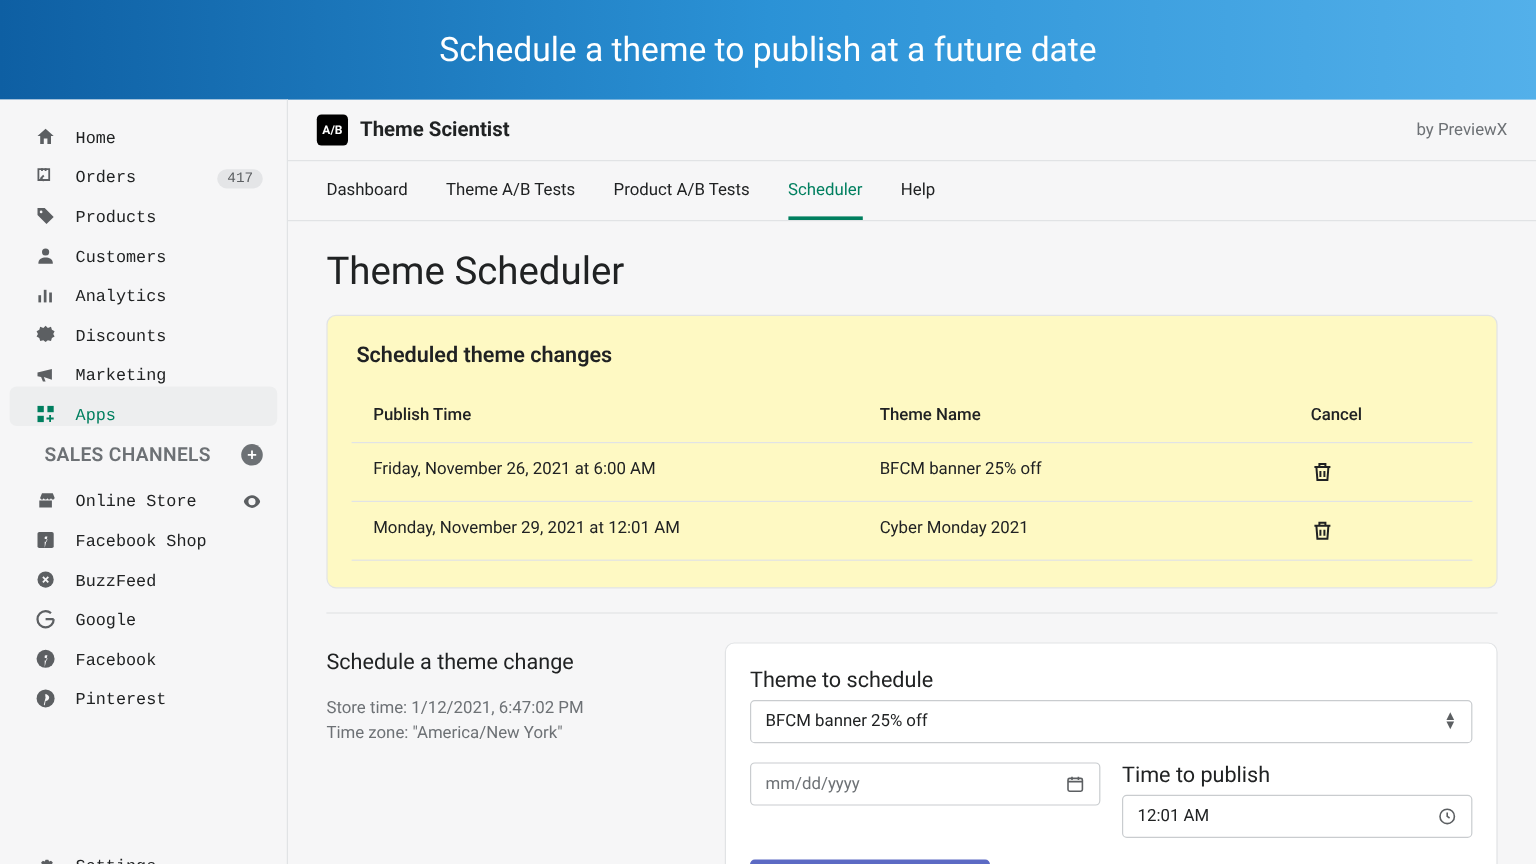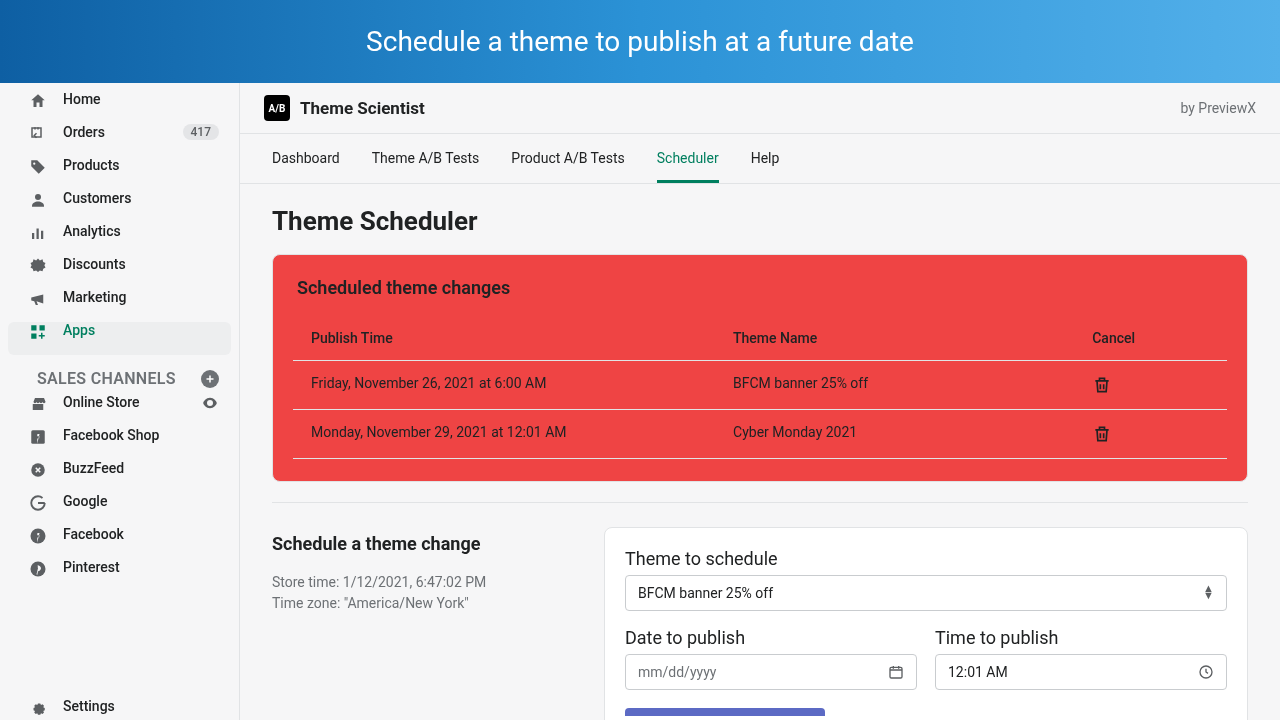--- a/index.html
+++ b/index.html
@@ -1,48 +1,48 @@
 <!DOCTYPE html>
 <html><head>
 <meta charset="utf-8">
 <style>
 * { margin: 0; padding: 0; box-sizing: border-box; }
 body { font-family: -apple-system, BlinkMacSystemFont, "Segoe UI", Roboto, Helvetica, Arial, sans-serif; background: #f6f6f7; color: #202223; width: 1280px; height: 720px; overflow: hidden; }
 .banner { background: linear-gradient(90deg, #0e5fa3 0%, #2b92d6 50%, #53b0ea 100%); color: #fff; height: 83px; display: flex; align-items: center; justify-content: center; font-size: 28px; font-weight: 400; }
 .layout { display: flex; height: 648px; }
 .sidebar { width: 240px; background: #f6f6f7; border-right: 1px solid #e1e3e5; display: flex; flex-direction: column; padding-top: 8px; }
-.side-item { display: flex; align-items: flex-start; height: 33px; padding: 0 12px 0 20px; font-size: 14px; font-weight: 500; color: #202223; cursor: pointer; border-radius: 6px; margin: 0 8px; }
+.side-item { display: flex; align-items: flex-end; height: 33px; padding: 0 12px 0 20px; font-size: 14px; font-weight: 500; color: #202223; cursor: pointer; border-radius: 6px; margin: 0 8px; font-family: Liberation Mono, monospace; }
 .side-item .icn { width: 20px; height: 20px; margin-right: 15px; display: flex; align-items: center; justify-content: center; color: #5c5f62; }
 .side-item.active { background: #edeeef; color: #007f5f; }
 .side-item.active .icn { color: #007f5f; }
 .side-item .badge { margin-left: auto; background: #e4e5e7; color: #5c5f62; font-size: 12px; padding: 1px 8px; border-radius: 10px; font-weight: 500; }
 .side-section { display: flex; align-items: center; padding: 14px 20px 6px 37px; font-size: 16px; font-weight: 600; color: #6d7175; letter-spacing: 0.3px; }
 .side-section .plus { margin-left: auto; width: 18px; height: 18px; border-radius: 50%; background: #6d7175; color: #fff; display: flex; align-items: center; justify-content: center; font-size: 14px; cursor: pointer; }
 .side-spacer { flex: 1; }
 .main { flex: 1; background: #f6f6f7; overflow-y: auto; }
 .app-header { display: flex; align-items: center; padding: 12px 24px; border-bottom: 1px solid #e1e3e5; }
 .app-icon { width: 26px; height: 26px; background: #000000; border-radius: 4px; margin-right: 10px; display: flex; align-items: center; justify-content: center; color: #fff; font-size: 10px; font-weight: bold; }
 .app-title { font-size: 17px; font-weight: 700; }
 .app-by { margin-left: auto; font-size: 14px; color: #6d7175; }
 .tabs { display: flex; gap: 32px; padding: 0 32px; border-bottom: 1px solid #e1e3e5; }
 .tab { padding: 16px 0 14px; font-size: 14px; color: #202223; cursor: pointer; border-bottom: 3px solid transparent; }
 .tab.active { color: #007f5f; border-bottom-color: #007f5f; }
-.page-title { font-size: 26px; font-weight: 700; padding: 22px 32px 18px; }
-.card { background: #ef4444; border: 1px solid #e1e3e5; border-radius: 8px; margin: 0 32px 20px; padding: 22px 20px; }
+.page-title { font-size: 32px; font-weight: 400; padding: 22px 32px 18px; }
+.card { background: #fef9c3; border: 1px solid #e1e3e5; border-radius: 8px; margin: 0 32px 20px; padding: 22px 20px; }
 .card h2 { font-size: 18px; font-weight: 600; margin-bottom: 18px; padding-left: 4px; }
 .table { width: 100%; }
 .thead, .trow { display: flex; padding: 14px 18px; border-bottom: 1px solid #e1e3e5; font-size: 14px; }
 .thead { font-weight: 500; color: #202223; }
 .col-time { flex: 0 0 47%; }
 .col-name { flex: 0 0 40%; }
 .col-cancel { flex: 0 0 13%; display: flex; justify-content: flex-start; }
 .hr { border: none; border-top: 1px solid #e1e3e5; margin: 0 32px 24px; }
 .schedule-row { display: flex; gap: 32px; padding: 0 32px 20px; }
 .schedule-left { flex: 0 0 300px; padding-top: 6px; }
-.schedule-left h3 { font-size: 18px; font-weight: 700; margin-bottom: 18px; }
+.schedule-left h3 { font-size: 18px; font-weight: 400; margin-bottom: 18px; }
 .schedule-left p { font-size: 14px; color: #6d7175; line-height: 1.5; }
 .schedule-card { flex: 1; background: #fff; border: 1px solid #e1e3e5; border-radius: 8px; padding: 20px; }
 .field-label { font-size: 18px; margin-bottom: 6px; display: block; }
 .field-row { display: flex; gap: 18px; margin-top: 16px; }
 .field-col { flex: 1; }
 .select, .input { width: 100%; height: 36px; border: 1px solid #c9cccf; border-radius: 4px; padding: 0 12px; font-size: 14px; background: #fff; display: flex; align-items: center; justify-content: space-between; }
 .chevrons { font-size: 11px; color: #5c5f62; line-height: 0.6; }
 .right-icon { font-size: 14px; color: #5c5f62; }
 .trash { cursor: pointer; }
 .eye-icn { margin-left: auto; color: #5c5f62; }
@@ -269,21 +269,20 @@
         <p>Time zone: "America/New York"</p>
       </div>
       <div class="schedule-card">
         <label class="field-label">Theme to schedule</label>
         <div class="select">
           <span>BFCM banner 25% off</span>
           <span class="chevrons">▲<br>▼</span>
         </div>
         <div class="field-row">
           <div class="field-col">
-            <label class="field-label">Date to publish</label>
             <div class="input">
               <span style="color:#6d7175">mm/dd/yyyy</span>
               <span class="right-icon">
                   <svg width="16" height="16" viewBox="0 0 24 24" fill="currentColor">
                     <rect x="3" y="5" width="18" height="16" rx="2" fill="none" stroke="currentColor" stroke-width="2"></rect>
                     <path d="M3 9h18M8 3v4M16 3v4" stroke="currentColor" stroke-width="2"></path>
                   </svg>
                 </span>
             </div>
           </div>

